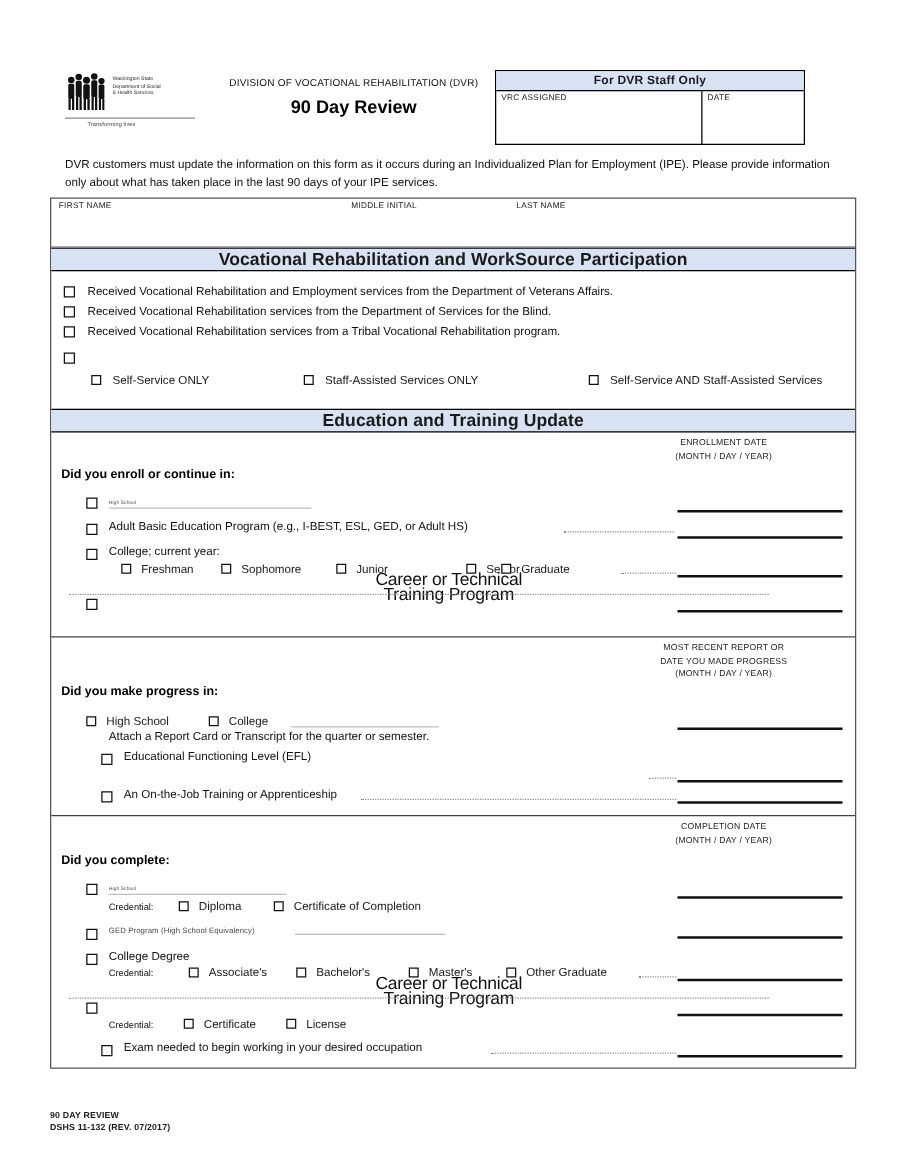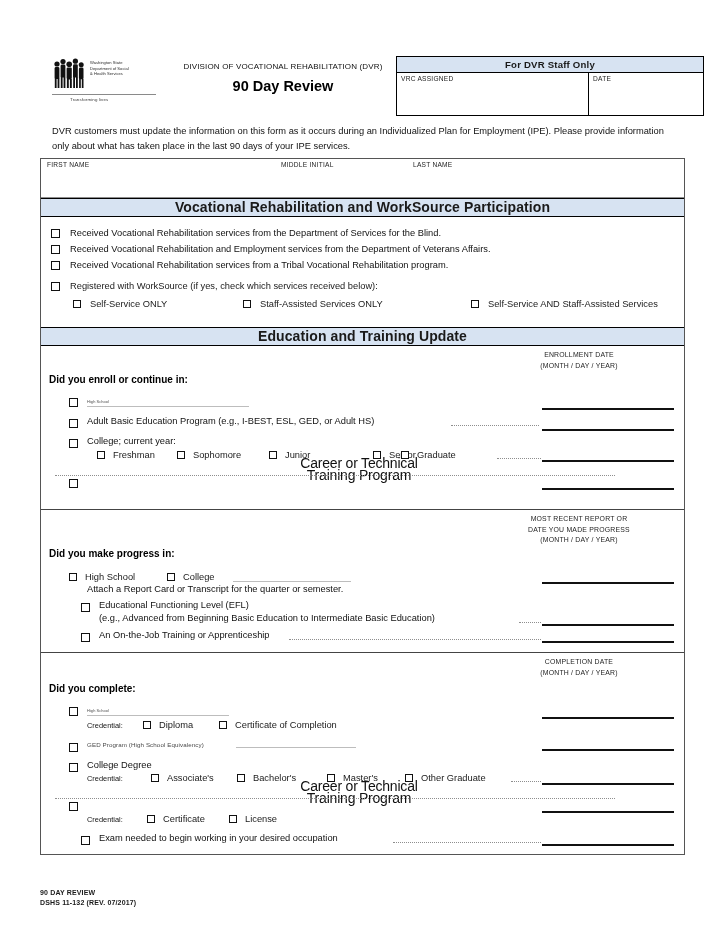--- a/index.html
+++ b/index.html
@@ -90,21 +90,21 @@
     font-size: 14.5px;
     font-weight: bold;
     color: #000;
   }
 
   
   .dvr-box {
     position: absolute;
     left: 396px;
     top: 42px;
-    width: 308px;
+    width: 248px;
     height: 60px;
     border: 1.4px solid #000;
     box-sizing: border-box;
   }
   .dvr-head {
     height: 15px;
     background: #d7e3f2;
     border-bottom: 1.2px solid #000;
     text-align: center;
     font-size: 9.6px;
@@ -373,34 +373,33 @@
       <div class="name-lbl" style="left:372px;">
         <span>LAST NAME</span>
       </div>
     </div>
 
     <div class="sec-head">Vocational Rehabilitation and WorkSource Participation</div>
 
     <div class="vr-list">
       <div class="vr-item">
         <span class="cbx"></span>
-        <span class="txt">Received Vocational Rehabilitation services from the Department of Services for the Blind.</span>
+        <span class="txt">Received Vocational Rehabilitation and Employment services from the Department of Veterans Affairs.</span>
       </div>
       <div class="vr-item">
         <span class="cbx"></span>
-        <span class="txt">Received Vocational Rehabilitation and Employment services from the Department of Veterans Affairs.</span>
+        <span class="txt">Received Vocational Rehabilitation services from the Department of Services for the Blind.</span>
       </div>
       <div class="vr-item">
         <span class="cbx"></span>
         <span class="txt">Received Vocational Rehabilitation services from a Tribal Vocational Rehabilitation program.</span>
       </div>
 
       <div class="ws-row">
         <span class="cbx"></span>
-        <span class="txt">Registered with WorkSource (if yes, check which services received below):</span>
       </div>
       <div class="ws-sub">
         <span class="ws-opt" style="width:170px;">
           <span class="cbx sm"></span>
           <span class="txt">Self-Service ONLY</span>
         </span>
         <span class="ws-opt" style="width:228px;">
           <span class="cbx sm"></span>
           <span class="txt">Staff-Assisted Services ONLY</span>
         </span>
@@ -477,21 +476,20 @@
       <span class="sub-opt" style="left:126px;top:62px;">
         <span class="cbx sm"></span>
         <span class="txt">College</span>
       </span>
       <span class="thinrule" style="left:192px;top:71px;width:118px;"></span>
       <span class="dateline" style="top:72px;"></span>
       <span class="note" style="left:46px;top:74px;">Attach a Report Card or Transcript for the quarter or semester.</span>
 
       <span class="cbx" style="position:absolute;left:40px;top:93px;"></span>
       <span class="note" style="left:58px;top:90px;">Educational Functioning Level (EFL)</span>
-      <span class="note" style="left:58px;top:103px;">(e.g., Advanced from Beginning Basic Education to Intermediate Basic Education)</span>
       <span class="dotrule" style="left:478px;top:112px;width:22px;"></span>
       <span class="dateline" style="top:114px;"></span>
 
       <span class="cbx" style="position:absolute;left:40px;top:123px;"></span>
       <span class="note" style="left:58px;top:120px;">An On-the-Job Training or Apprenticeship</span>
       <span class="dotrule" style="left:248px;top:129px;width:252px;"></span>
       <span class="dateline" style="top:131px;"></span>
     </div>
 
     <div class="edu-group last" style="height:201px;">

